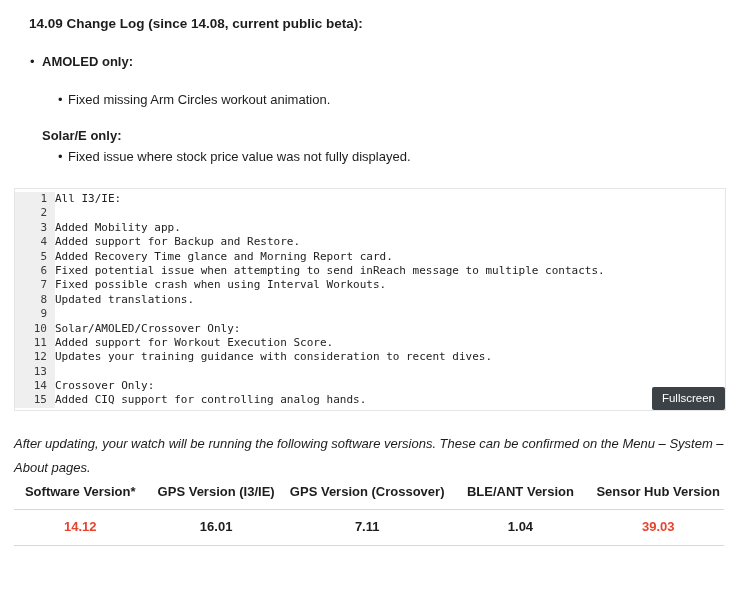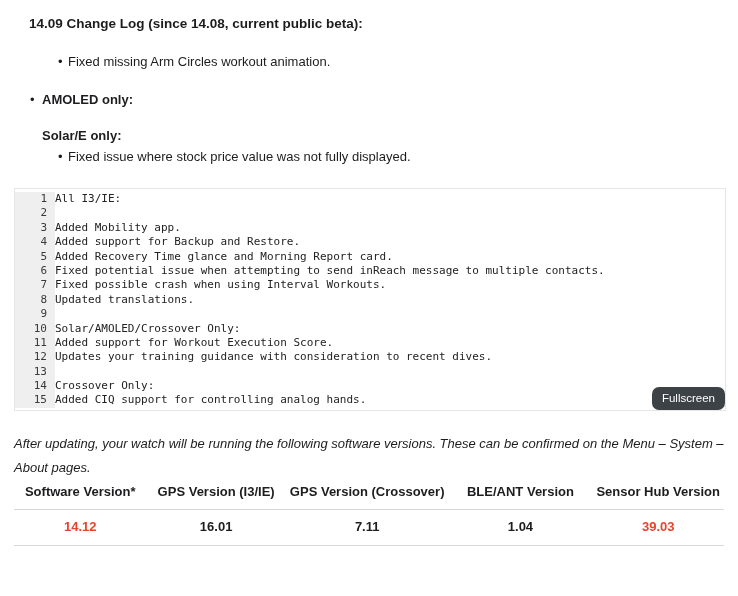--- a/index.html
+++ b/index.html
@@ -75,21 +75,21 @@
   .fullscreen-btn {
     position: absolute;
     right: 0;
     bottom: 0;
     background: var(--btn-bg, #3d4247);
     color: #ffffff;
     border: none;
     font-family: "Liberation Sans", sans-serif;
     font-size: 11.5px;
     padding: 5px 10px 6px 10px;
-    border-radius: 7px;
+    border-radius: 2px;
     cursor: pointer;
   }
 
   .para {
     margin: 21px 0 0 0;
     width: 712px;
     font-size: 13px;
     line-height: 24px;
     font-style: italic;
   }
@@ -120,28 +120,28 @@
   table.versions col.c4 { width: 21%; }
   table.versions col.c5 { width: 18%; }
 </style>
 </head>
 <body>
 
 <div class="doc">
 
   <h3 class="heading">14.09 Change Log (since 14.08, current public beta):</h3>
 
+  <div class="li lvl1">
+    <span class="dot"></span>
+    <span class="bold">AMOLED only:</span>
+  </div>
+
   <div class="li lvl2">
     <span class="dot"></span>
     <span>Fixed missing Arm Circles workout animation.</span>
-  </div>
-
-  <div class="li lvl1">
-    <span class="dot"></span>
-    <span class="bold">AMOLED only:</span>
   </div>
 
   <div class="solar bold">Solar/E only:</div>
 
   <div class="li lvl2 tight">
     <span class="dot"></span>
     <span>Fixed issue where stock price value was not fully displayed.</span>
   </div>
 
 

